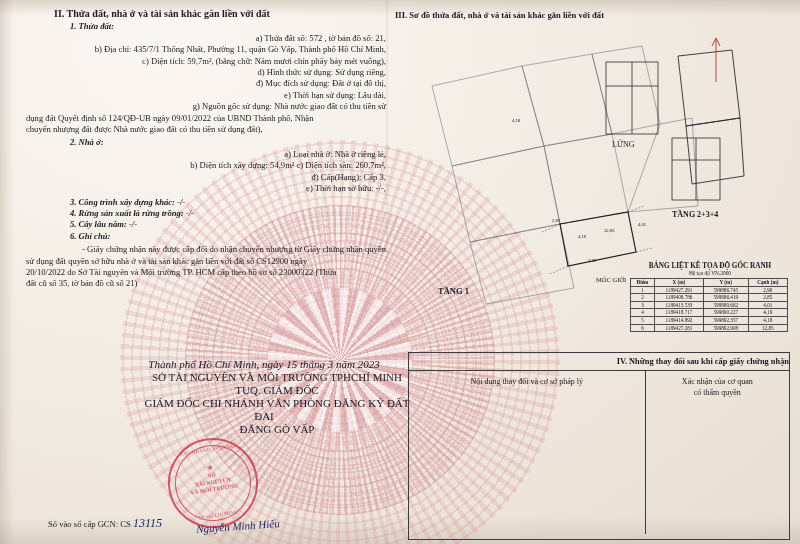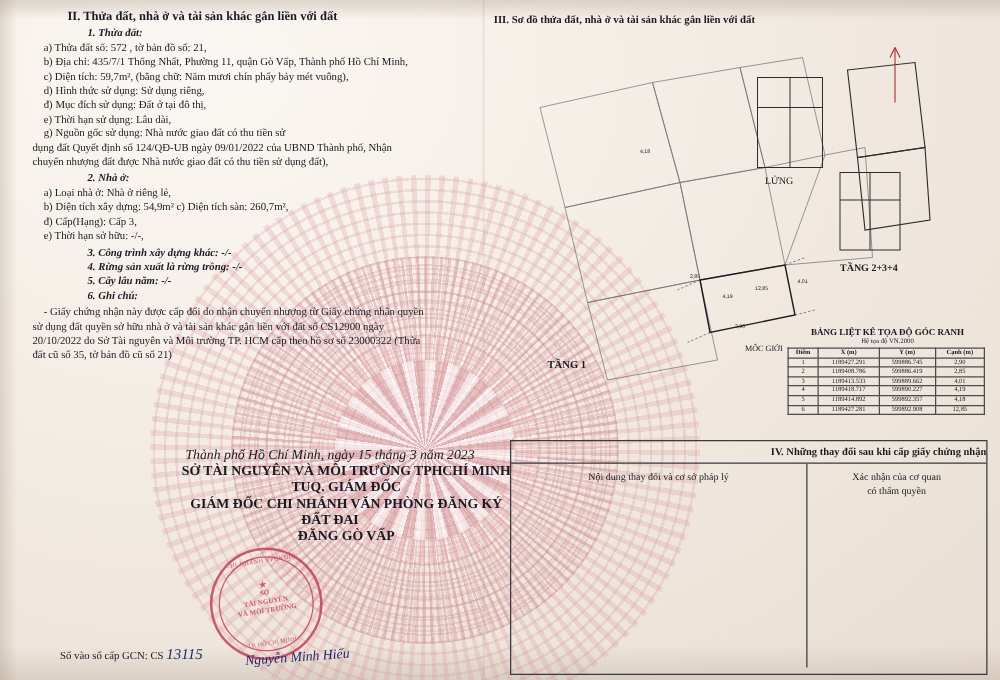--- a/index.html
+++ b/index.html
@@ -52,21 +52,21 @@
     background:
       repeating-conic-gradient(from 0deg, rgba(255,255,255,.55) 0deg 7.5deg, rgba(214,150,155,.40) 7.5deg 15deg);
     pointer-events:none;
   }
 
   
   .left{position:absolute;left:26px;top:8px;width:360px;font-size:8.6px;line-height:11.4px;}
   .left .hdr{font-weight:bold;font-size:10px;margin-left:28px;}
   .left .ital{font-style:italic;font-weight:bold;margin-left:40px;}
   .left p{margin:0;}
-  .indent{padding-left:9px;}
+  .indent{padding-left:9px;text-align:right;}
   .indent2{padding-left:4px;}
   .gap{height:2px;}
 
   
   .rightHdr{position:absolute;left:395px;top:10px;width:395px;font-weight:bold;font-size:8.6px;}
 
   
   .draw{position:absolute;left:392px;top:26px;width:400px;height:300px;}
   .draw svg{display:block;}
 
@@ -80,21 +80,21 @@
   .coordWrap{position:absolute;left:630px;top:262px;width:160px;font-size:6px;}
   .coordTitle{font-weight:bold;font-size:7.2px;text-align:center;}
   .coordSub{font-size:5.4px;text-align:center;}
   table.coord{border-collapse:collapse;width:158px;margin-top:2px;}
   table.coord th, table.coord td{border:1px solid #4a4a52;padding:0 1px;font-size:5.2px;line-height:6.6px;text-align:center;}
   table.coord th{font-weight:bold;}
 
   
   .sign{position:absolute;left:118px;top:358px;width:292px;text-align:center;font-size:11px;line-height:13px;}
   .sign .l1{font-style:italic;}
-  .sign b{font-weight:bold;padding-left:26px;}
+  .sign b{font-weight:normal;padding-left:26px;}
   .signame{position:absolute;left:196px;top:520px;font-family:"Liberation Serif",serif;font-style:italic;font-size:11px;color:#1b2a6b;transform:rotate(-4deg);}
 
   
   .stamp{
     position:absolute;left:168px;top:438px;width:86px;height:86px;border-radius:50%;
     border:2px solid #c8304a;color:#c8304a;opacity:.78;
     transform:rotate(-9deg);
   }
   .stamp .ring{position:absolute;left:5px;top:5px;right:5px;bottom:5px;border:1px solid #c8304a;border-radius:50%;}
   .stamp .st-top{position:absolute;top:7px;left:0;right:0;text-align:center;font-size:5px;letter-spacing:.3px;}

